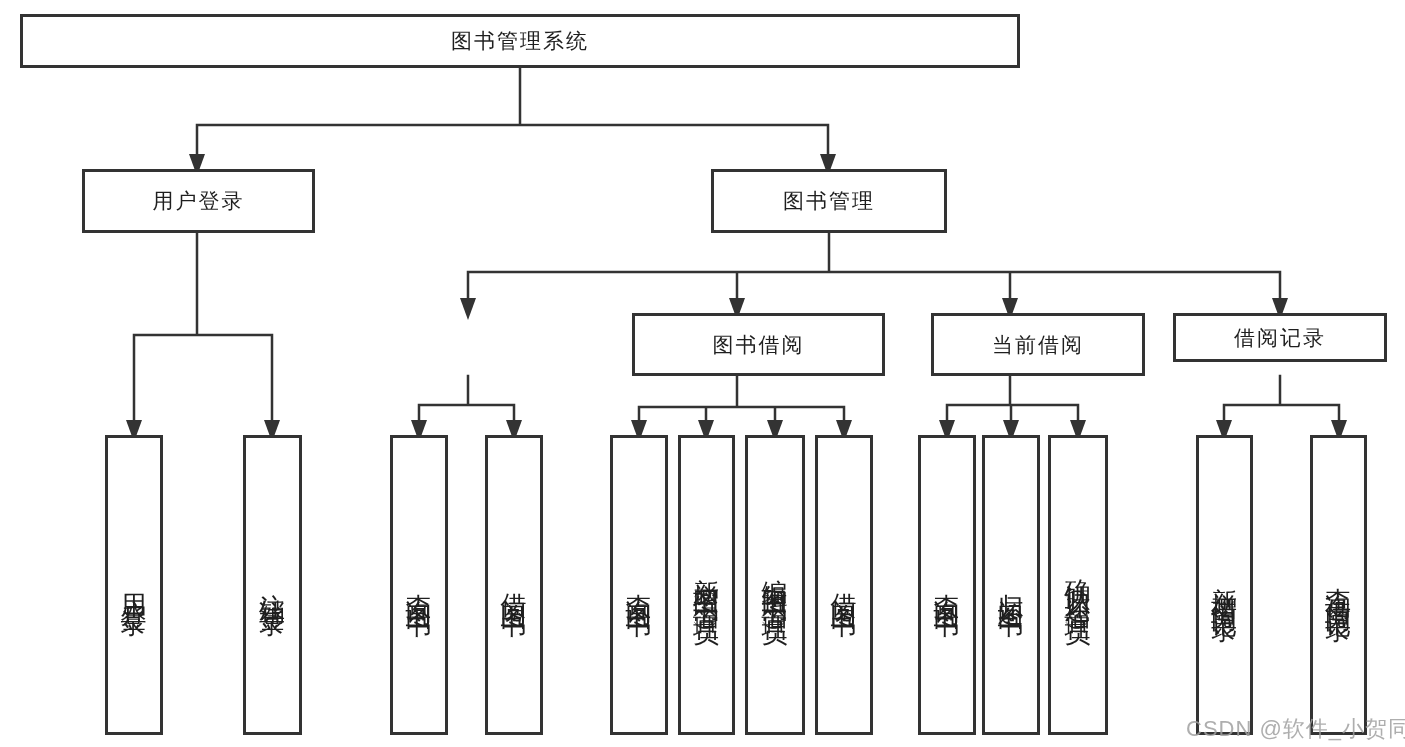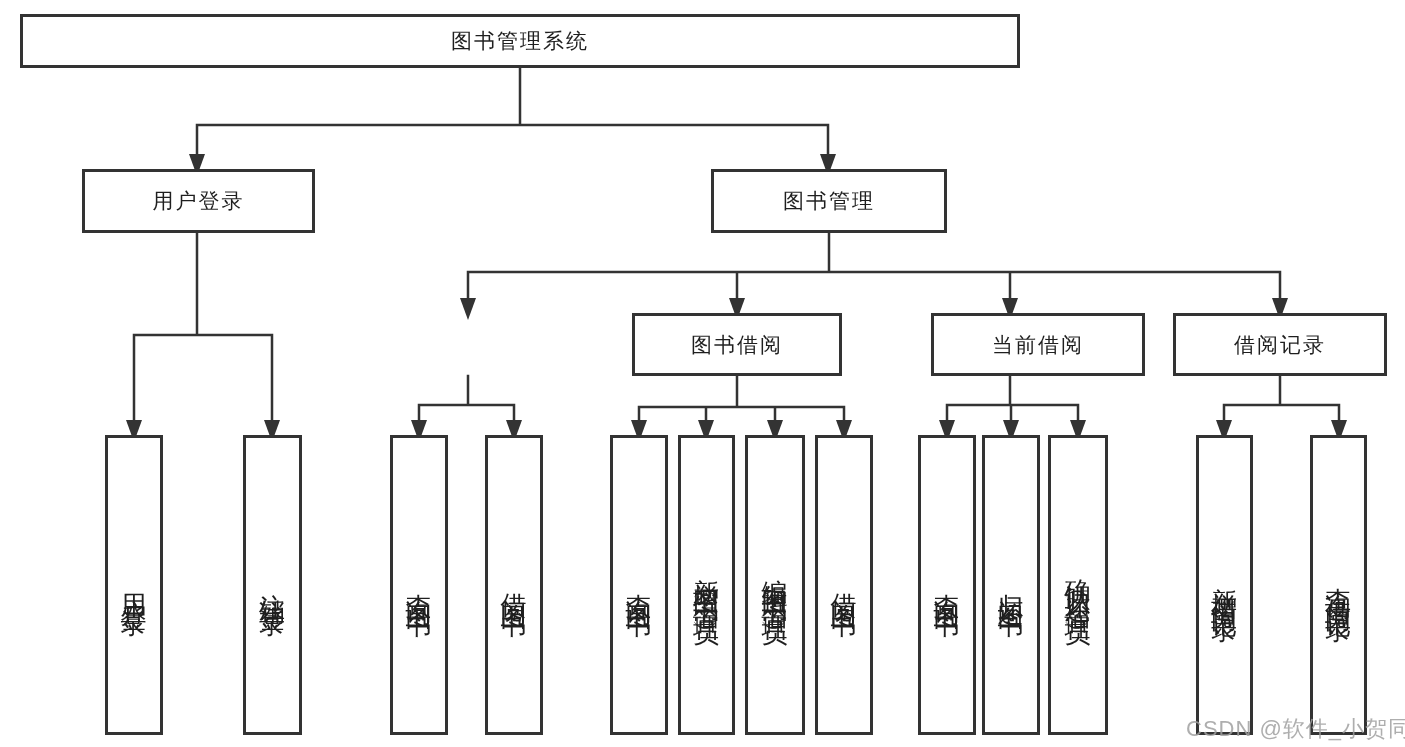--- a/index.html
+++ b/index.html
@@ -88,27 +88,27 @@
     <span>图书管理系统</span>
   </div>
 
   <div class="node hbox" style="left:82px;top:169px;width:233px;height:64px;">
     <span>用户登录</span>
   </div>
   <div class="node hbox" style="left:711px;top:169px;width:236px;height:64px;justify-content:center;">
     <span>图书管理</span>
   </div>
 
-  <div class="node hbox" style="left:632px;top:313px;width:210px;height:63px;">
+  <div class="node hbox" style="left:632px;top:313px;width:253px;height:63px;">
     <span>图书借阅</span>
   </div>
   <div class="node hbox" style="left:903px;top:313px;width:214px;height:63px;margin-left:28px;">
     <span>当前借阅</span>
   </div>
-  <div class="node hbox" style="left:1173px;top:313px;width:214px;height:63px;">
+  <div class="node hbox" style="left:1173px;top:313px;width:214px;height:49px;">
     <span>借阅记录</span>
   </div>
 
   <div class="node vbox" style="left:105px;top:435px;width:58px;height:300px;">
     <span class="vtext">用户登录</span>
   </div>
   <div class="node vbox" style="left:243px;top:435px;width:59px;height:300px;">
     <span class="vtext">注销登录</span>
   </div>
 

